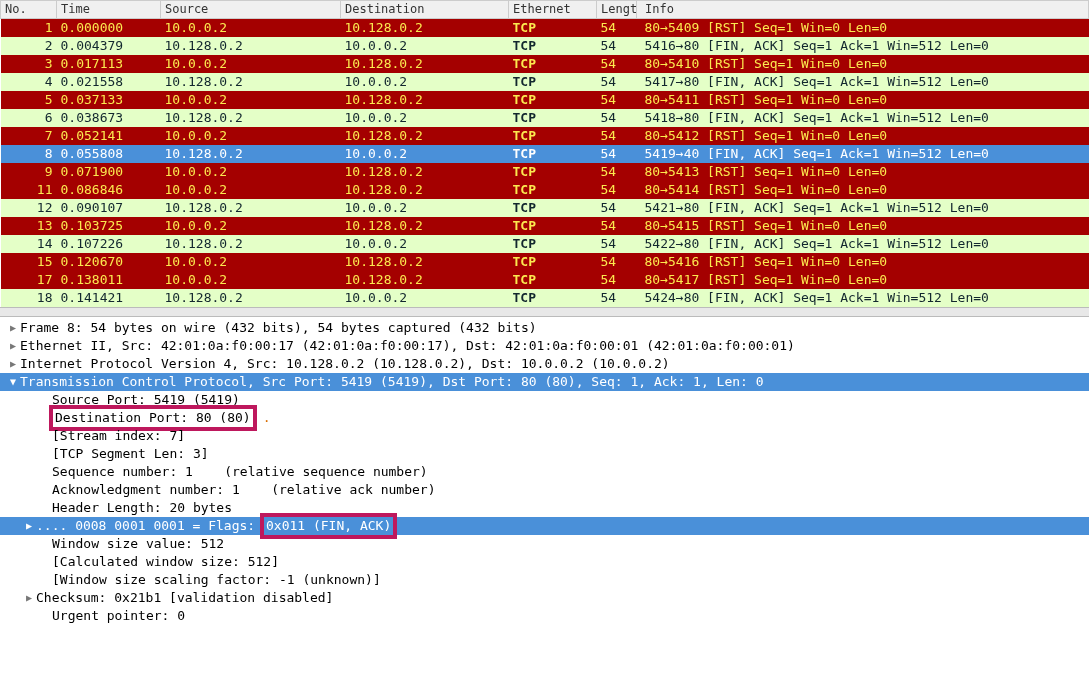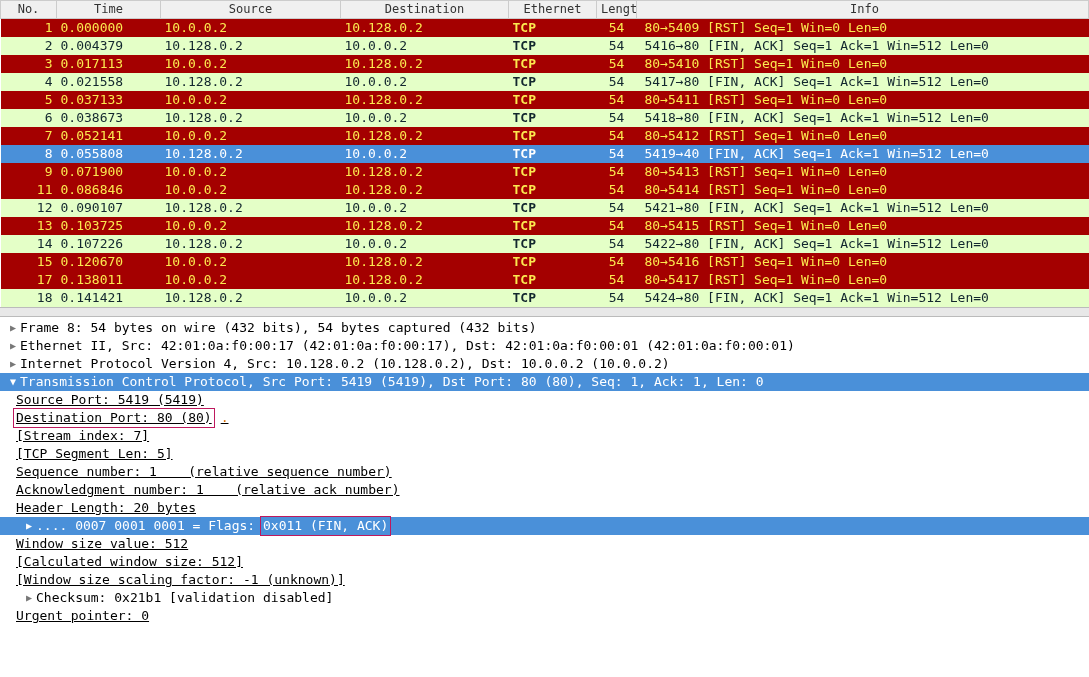--- a/index.html
+++ b/index.html
@@ -1,39 +1,39 @@
 <!DOCTYPE html>
 <html><head>
 <meta charset="utf-8">
 <style>
 * { margin:0; padding:0; box-sizing:border-box; }
 body { font-family:"DejaVu Sans Mono","Liberation Mono",Consolas,monospace; font-size:13px; background:#fff; color:#000; width:1089px; line-height:1.38; }
 .packet-table { width:100%; border-collapse:collapse; table-layout:fixed; }
-.packet-table th { background:#f0f0f0; border:1px solid #ccc; text-align:center; font-weight:normal; padding:0 4px; height:18px; font-size:12px; color:#333; white-space:nowrap; overflow:hidden; }
+.packet-table th { background:#f0f0f0; border:1px solid #ccc; text-align:left; font-weight:normal; padding:0 4px; height:18px; font-size:12px; color:#333; white-space:nowrap; overflow:hidden; }
 .packet-table td { padding:0 4px; height:18px; white-space:nowrap; overflow:hidden; font-size:13px; }
 .col-no   { width:56px; text-align:right; }
 .col-time { width:104px; }
 .col-src  { width:180px;margin-left:36px; }
 .col-dst  { width:168px;margin-top:41px; }
 .col-proto{ width:88px;font-weight:bold; }
-.col-len  { width:40px; text-align:center; }
+.col-len  { width:40px; text-align:left; }
 .col-info { width:auto; padding-left:8px!important; }
 .row-red  { background:#a40000; color:#fce94f; }
 .row-grn  { background:#e4ffc7; color:#12272e; }
 .row-sel  { background:#4a90d9; color:#fff; }
 .divider  { height:10px; background:#e8e8e8; border-top:1px solid #bbb; border-bottom:1px solid #bbb; }
 .tree     { padding:2px 0 6px 0; background:#fff; }
 .tree-line{ height:18px; display:flex; align-items:center; white-space:pre; }
 .tree-line.sel { background:#4a90d9; color:#fff; }
 .tw { display:inline-block; width:14px; text-align:center; color:#777; font-size:10px; }
 .tree-line.sel .tw { color:#fff; }
 .ind1 { padding-left:6px; }
 .ind2 { padding-left:22px; }
-.ind3 { padding-left:16px;text-decoration:underline; }
-.boxed { border:1px solid #be185d; padding:0 2px; margin-left:-3px; }
+.ind3 { padding-left:52px; }
+.boxed { border:4px solid #be185d; padding:0 2px; margin-left:-3px; }
 .dot { color:#d86c00; padding-left:6px; }
 </style>
 </head>
 <body>
 
 <table class="packet-table">
   <thead>
     <tr>
       <th class="col-no">No.</th>
       <th class="col-time">Time</th>
@@ -195,23 +195,23 @@
 <div class="divider"></div>
 
 <div class="tree">
   <div class="tree-line ind1"><span class="tw">▶</span><span>Frame 8: 54 bytes on wire (432 bits), 54 bytes captured (432 bits)</span></div>
   <div class="tree-line ind1"><span class="tw">▶</span><span>Ethernet II, Src: 42:01:0a:f0:00:17 (42:01:0a:f0:00:17), Dst: 42:01:0a:f0:00:01 (42:01:0a:f0:00:01)</span></div>
   <div class="tree-line ind1"><span class="tw">▶</span><span>Internet Protocol Version 4, Src: 10.128.0.2 (10.128.0.2), Dst: 10.0.0.2 (10.0.0.2)</span></div>
   <div class="tree-line ind1 sel"><span class="tw">▼</span><span>Transmission Control Protocol, Src Port: 5419 (5419), Dst Port: 80 (80), Seq: 1, Ack: 1, Len: 0</span></div>
   <div class="tree-line ind3"><span>Source Port: 5419 (5419)</span></div>
   <div class="tree-line ind3"><span class="boxed">Destination Port: 80 (80)</span><span class="dot">.</span></div>
   <div class="tree-line ind3"><span>[Stream index: 7]</span></div>
-  <div class="tree-line ind3"><span>[TCP Segment Len: 5]</span></div>
+  <div class="tree-line ind3"><span>[TCP Segment Len: 3]</span></div>
   <div class="tree-line ind3"><span>Sequence number: 1    (relative sequence number)</span></div>
   <div class="tree-line ind3"><span>Acknowledgment number: 1    (relative ack number)</span></div>
   <div class="tree-line ind3"><span>Header Length: 20 bytes</span></div>
-  <div class="tree-line ind2 sel"><span class="tw">▶</span><span>.... 0007 0001 0001 = Flags: </span><span class="boxed">0x011 (FIN, ACK)</span></div>
+  <div class="tree-line ind2 sel"><span class="tw">▶</span><span>.... 0008 0001 0001 = Flags: </span><span class="boxed">0x011 (FIN, ACK)</span></div>
   <div class="tree-line ind3"><span>Window size value: 512</span></div>
   <div class="tree-line ind3"><span>[Calculated window size: 512]</span></div>
   <div class="tree-line ind3"><span>[Window size scaling factor: -1 (unknown)]</span></div>
   <div class="tree-line ind2"><span class="tw">▶</span><span>Checksum: 0x21b1 [validation disabled]</span></div>
   <div class="tree-line ind3"><span>Urgent pointer: 0</span></div>
 </div>
 
 </body></html>

